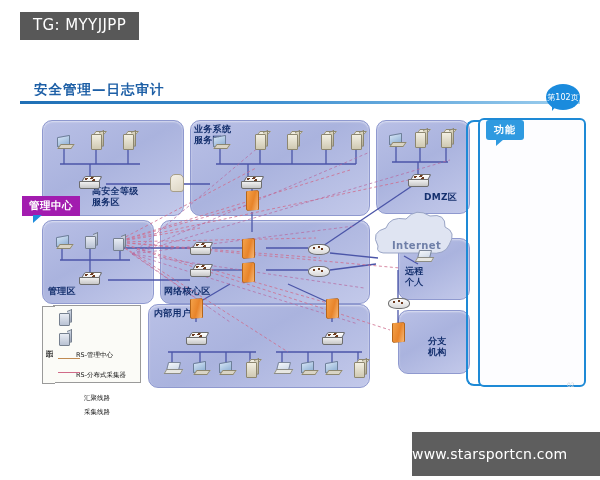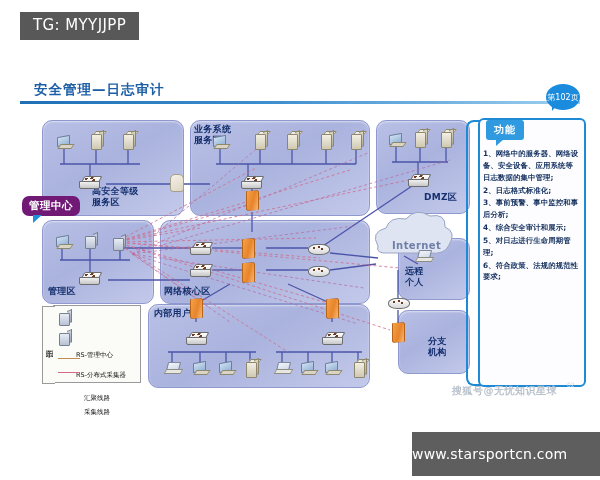--- a/index.html
+++ b/index.html
@@ -59,22 +59,22 @@
     border:1px solid #8f99cf;
     box-shadow:inset 0 1px 2px rgba(255,255,255,.55);
   }
   .zone-label{
     position:absolute;color:#15306e;font-size:9px;font-weight:bold;
     line-height:1.25;white-space:pre-line;letter-spacing:.3px;
   }
 
   
   .callout{
-    position:absolute;background:#701a75;color:#fff;
-    font-size:10.5px;font-weight:bold;border-radius:7px;
+    position:absolute;background:#a21caf;color:#fff;
+    font-size:10.5px;font-weight:bold;border-radius:0;
     padding:3px 7px;white-space:nowrap;letter-spacing:.5px;
   }
   .callout::after{
     content:"";position:absolute;left:11px;bottom:-7px;
     border-top:8px solid #1f8ddc;border-right:9px solid transparent;
   }
 
   
   .cloud-label{
     position:absolute;color:#6f7fa8;font-size:10px;font-weight:bold;
@@ -590,29 +590,20 @@
     </div>
     <div class="row" style="top:62px;">
       <div class="line blue"></div>
       <div class="txt">采集线路</div>
     </div>
   </div>
 
   <div class="bracket"></div>
   <div class="info"></div>
   <div class="info-tab">功能</div>
-  <div class="info-body">
-    <p>1、网络中的服务器、网络设备、安全设备、应用系统等日志数据的集中管理;</p>
-    <p>2、日志格式标准化;</p>
-    <p>3、事前预警、事中监控和事后分析;</p>
-    <p>4、综合安全审计和展示;</p>
-    <p>5、对日志进行生命周期管理;</p>
-    <p>6、符合政策、法规的规范性要求;</p>
-  </div>
-
-  <div class="wm-sohu">搜狐号@无忧知识星球</div>
+
   <div class="wm-num">02</div>
 
   <div class="url-bar">
     <span>www.starsportcn.com</span>
   </div>
 
 </div>
 
 </body></html>

